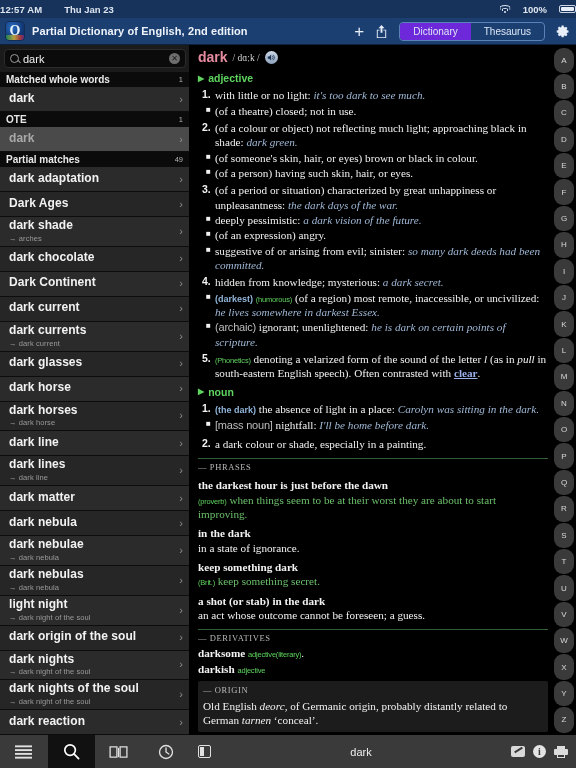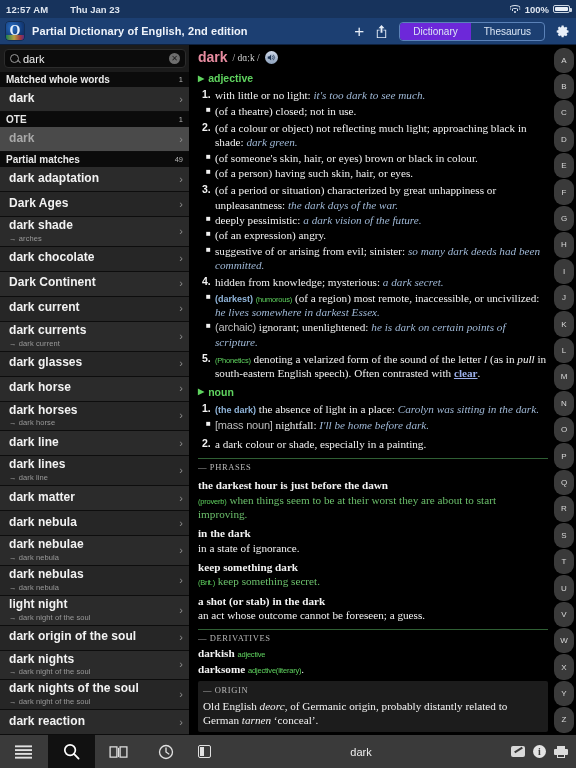--- a/index.html
+++ b/index.html
@@ -7,26 +7,26 @@
     width:576px; height:768px; overflow:hidden;
     background:#000;
     font-family:"Liberation Sans", sans-serif;
     -webkit-font-smoothing:antialiased;
   }
   .app { position:relative; width:576px; height:768px; display:flex; flex-direction:column; }
 
   
   .statusbar {
     height:18px; background:#17335c; color:#dfe6f0;
-    display:flex; align-items:center; padding:0 6px;
+    display:flex; align-items:center; padding:0 0;
     font-size:9.5px; flex:0 0 18px;
   }
   .sb-time { font-weight:bold; letter-spacing:.1px; }
   .sb-date { margin-left:22px; font-weight:bold; }
-  .sb-right { margin-left:auto; display:flex; align-items:center; gap:4px; }
+  .sb-right { margin-left:auto; display:flex; align-items:center; gap:12px; }
   .wifi { width:11px; height:8px; position:relative; }
   .wifi i { position:absolute; left:50%; transform:translateX(-50%); border-radius:50% 50% 0 0;
             border:1.2px solid #dfe6f0; border-bottom:none; }
   .wifi i:nth-child(1){ width:11px; height:5px; bottom:3px; }
   .wifi i:nth-child(2){ width:6px; height:3px; bottom:2px; }
   .wifi i:nth-child(3){ width:2px; height:2px; bottom:0; background:#dfe6f0; border:none; border-radius:50%; }
   .sb-batt-txt{ font-size:9.5px; font-weight:bold; }
   .batt { width:17px; height:8px; border:1px solid #cdd7e4; border-radius:2px; position:relative; }
   .batt::after{ content:""; position:absolute; right:-3px; top:2px; width:2px; height:4px; background:#cdd7e4; border-radius:0 1px 1px 0; }
   .batt i{ position:absolute; inset:1px; background:#e7eef7; border-radius:1px; }
@@ -503,22 +503,22 @@
         <div class="phrdef">in a state of ignorance.</div>
 
         <div class="phr">keep something dark</div>
         <div class="phrdef green"><span class="lbl">(Brit.)</span><span> keep something secret.</span></div>
 
         <div class="phr">a shot (or stab) in the dark</div>
         <div class="phrdef">an act whose outcome cannot be foreseen; a guess.</div>
 
         <div class="secdiv"></div>
         <div class="sechead">— DERIVATIVES</div>
+        <div class="deriv"><b>darksome</b> <span class="lbl">adjective</span><span class="lbl">(literary)</span><span>.</span></div>
         <div class="deriv"><b>darkish</b> <span class="lbl">adjective</span></div>
-        <div class="deriv"><b>darksome</b> <span class="lbl">adjective</span><span class="lbl">(literary)</span><span>.</span></div>
 
         <div class="origin">
           <span class="sechead">— ORIGIN</span>
           <span>Old English </span><span class="ital">deorc</span><span>, of Germanic origin, probably distantly related to German </span><span class="ital">tarnen</span><span> ‘conceal’.</span>
         </div>
 
         <div class="credits">
           <div class="c1"><span style="font-style:italic;font-weight:bold;font-size:8px">Oxford Dictionary of English </span><span>(2nd Edition revised)</span></div>
 
         </div>

